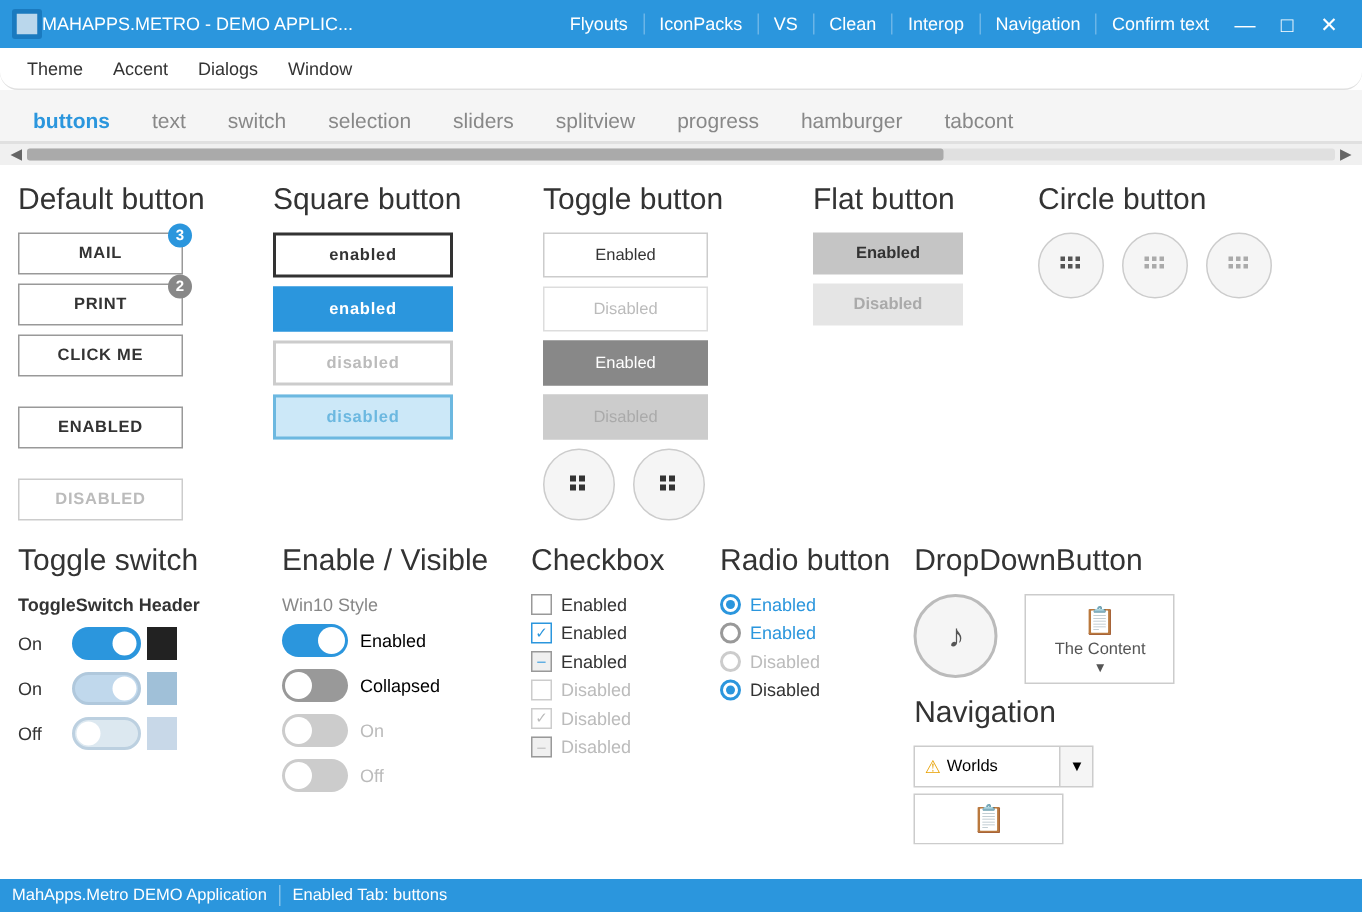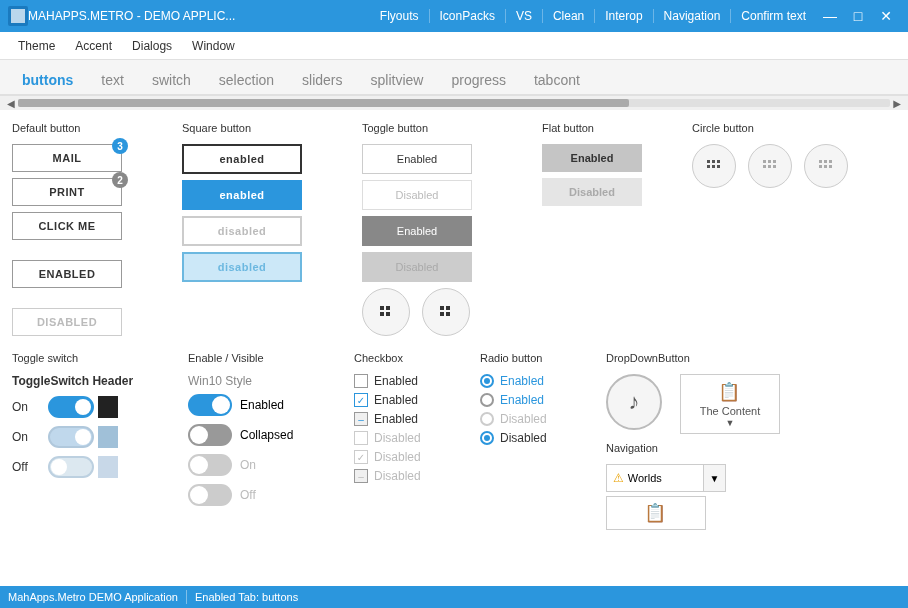--- a/index.html
+++ b/index.html
@@ -25,20 +25,21 @@
     .titlebar-controls span { width: 28px; height: 28px; display: flex; align-items: center; justify-content: center; color: white; cursor: pointer; font-size: 14px; }
 
     
     .menubar {
       background: #fff;
       height: 28px;
       display: flex;
       align-items: center;
       padding: 0 8px;
       border-bottom: 1px solid #e0e0e0;
+      border-radius: 12px;
     }
     .menubar span { padding: 4px 10px; font-size: 12px; cursor: pointer; color: #333; }
 
     
     .tabbar {
       background: #f5f5f5;
       height: 36px;
       display: flex;
       align-items: flex-end;
       padding: 0 8px;
@@ -92,21 +93,21 @@
     }
 
     
     .sections-row {
       display: flex;
       gap: 20px;
       margin-bottom: 16px;
     }
 
     .section-title {
-      font-size: 11px;
+      font-size: 20px;
       font-weight: 400;
       color: #333;
       margin-bottom: 10px;
     }
 
     
     .default-btn-section { min-width: 150px; }
     .demo-btn {
       display: block;
       width: 110px;
@@ -353,20 +354,21 @@
 </div>
 
 <div class="tabbar">
   <div class="tab active">buttons</div>
   <div class="tab">text</div>
   <div class="tab">switch</div>
   <div class="tab">selection</div>
   <div class="tab">sliders</div>
   <div class="tab">splitview</div>
   <div class="tab">progress</div>
+  <div class="tab">hamburger</div>
   <div class="tab">tabcont</div>
 </div>
 
 <div class="scrollbar-row">
   <span class="scroll-arrow">◀</span>
   <div class="scrollbar-track">
     <div class="scrollbar-thumb"></div>
   </div>
   <span class="scroll-arrow">▶</span>
 </div>

